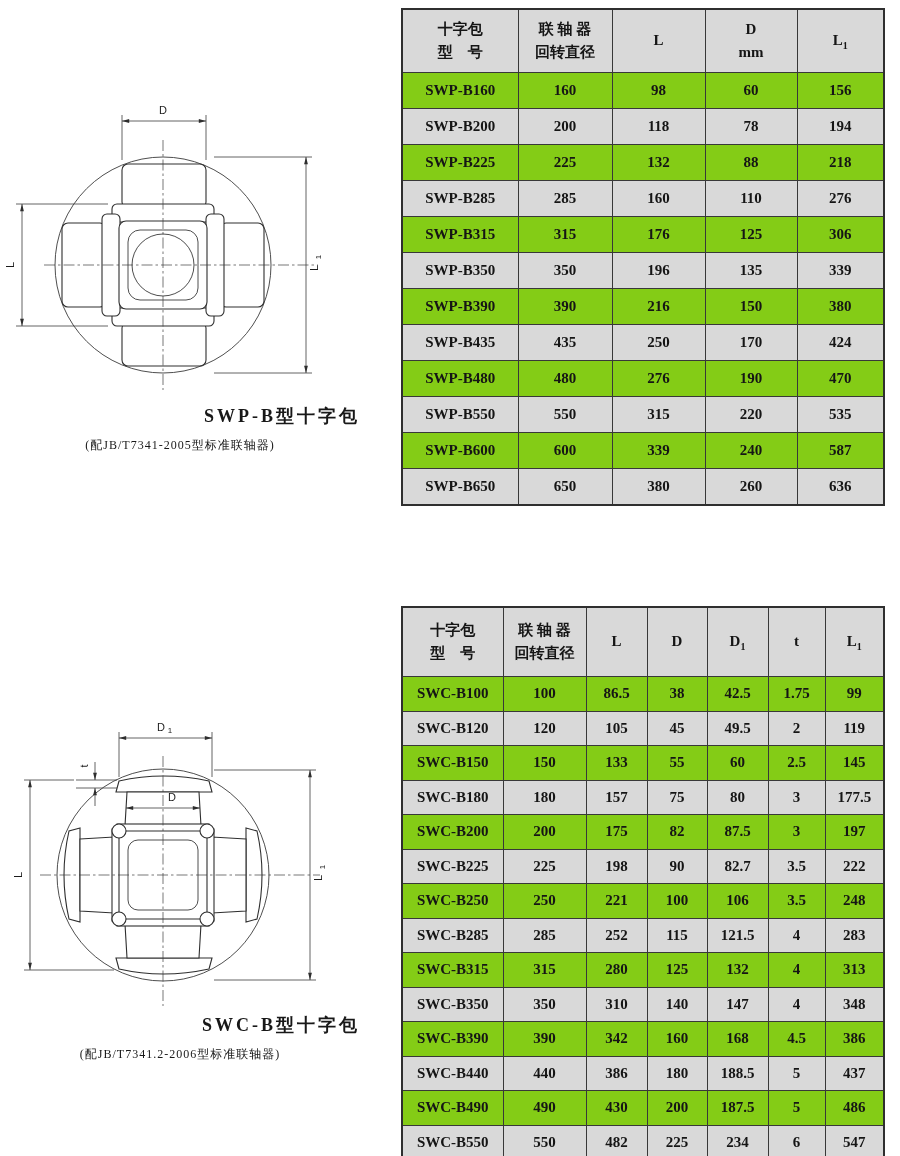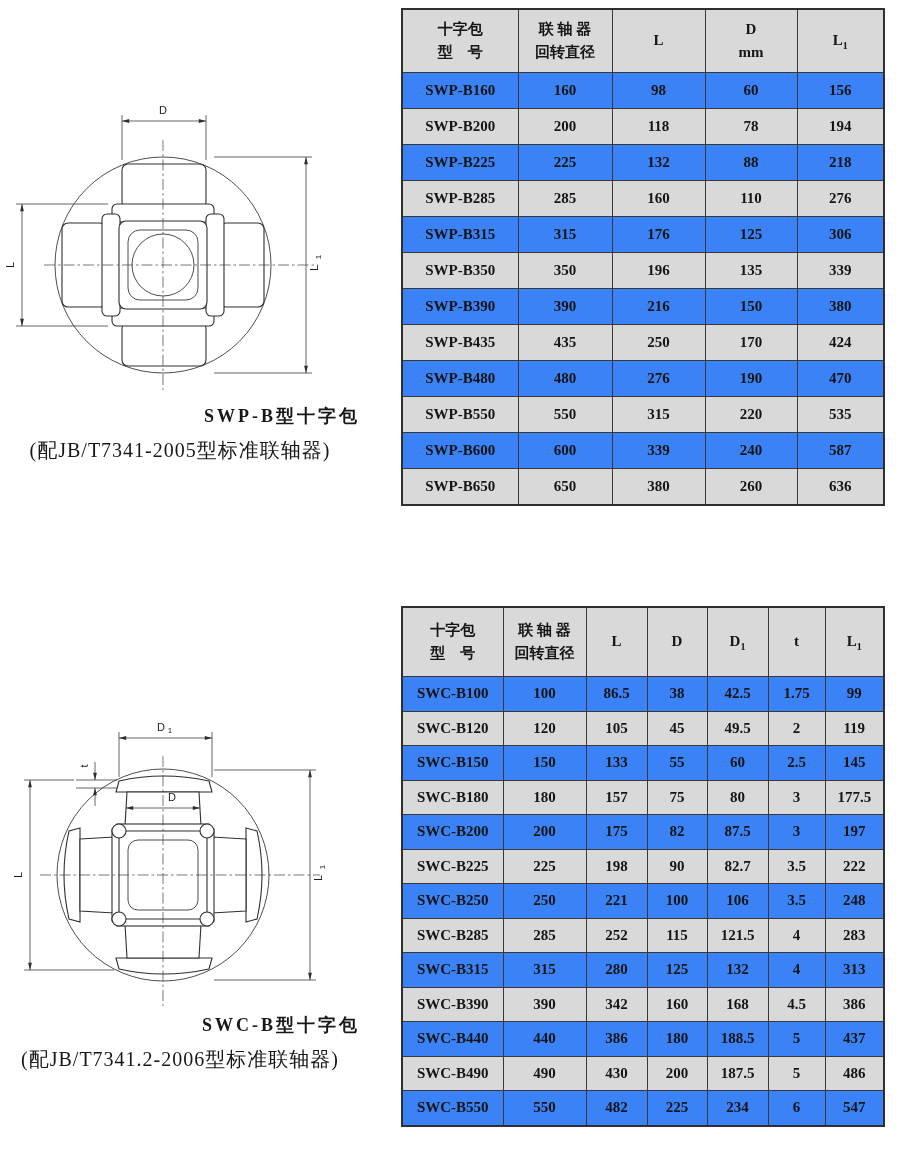--- a/index.html
+++ b/index.html
@@ -3,21 +3,21 @@
 <meta charset="utf-8">
 <style>
   html,body{margin:0;padding:0;background:#ffffff;}
   .page{
     position:relative;width:900px;height:1156px;background:#ffffff;
     font-family:"Liberation Serif","DejaVu Serif",serif;color:#141414;overflow:hidden;
   }
   
   table.spec{
     position:absolute;border-collapse:collapse;table-layout:fixed;
-    background:#3b82f6;border:2px solid #2f2f2f;
+    background:#84cc16;border:2px solid #2f2f2f;
   }
   #table1{left:401px;top:8px;width:482px;}
   #table2{left:401px;top:606px;width:482px;}
   table.spec th,table.spec td{
     border:1.4px solid #383838;text-align:center;vertical-align:middle;
     font-weight:bold;font-size:15px;color:#151515;padding:0;
     font-family:"Liberation Serif","DejaVu Serif",serif;
   }
   table.spec thead th{background:#d9d9d9;line-height:1.55;}
   #table1 thead th{height:62px;}
@@ -34,21 +34,21 @@
   .thin{fill:none;stroke:#3a3a3a;stroke-width:0.9;}
   .cl{fill:none;stroke:#3c3c3c;stroke-width:0.7;stroke-dasharray:11 3 2.5 3;}
   .dim{fill:none;stroke:#3c3c3c;stroke-width:0.8;}
   .dimtext{font-family:"Liberation Sans","DejaVu Sans",sans-serif;font-size:11px;fill:#1c1c1c;}
   .dimsub{font-family:"Liberation Sans","DejaVu Sans",sans-serif;font-size:8px;fill:#1c1c1c;}
   
   .caption{position:absolute;left:0;width:360px;text-align:center;}
   #caption1{top:404px;}
   #caption2{top:1013px;}
   .cap-main{font-size:18px;font-weight:bold;letter-spacing:3px;color:#181818;text-align:right;}
-  .cap-sub{margin-top:9px;font-size:20px;letter-spacing:1px;color:#181818;}
+  .cap-sub{margin-top:9px;font-size:12px;letter-spacing:1px;color:#181818;}
 </style>
 </head>
 <body>
 
 <div class="page">
 
   <svg id="fig1" class="fig" viewBox="0 0 345 305">
     <defs>
       <marker id="arr1" viewBox="0 0 10 6" refX="9.5" refY="3" markerWidth="10" markerHeight="6" orient="auto-start-reverse">
         <path d="M0.5,0.6 L9.5,3 L0.5,5.4 Z" fill="#2e2e2e"></path>
@@ -424,20 +424,29 @@
   <tr>
     <td>SWC-B315</td>
     <td>315</td>
     <td>280</td>
     <td>125</td>
     <td>132</td>
     <td>4</td>
     <td>313</td>
   </tr>
 
+  <tr>
+    <td>SWC-B350</td>
+    <td>350</td>
+    <td>310</td>
+    <td>140</td>
+    <td>147</td>
+    <td>4</td>
+    <td>348</td>
+  </tr>
 
   <tr>
     <td>SWC-B390</td>
     <td>390</td>
     <td>342</td>
     <td>160</td>
     <td>168</td>
     <td>4.5</td>
     <td>386</td>
   </tr>

